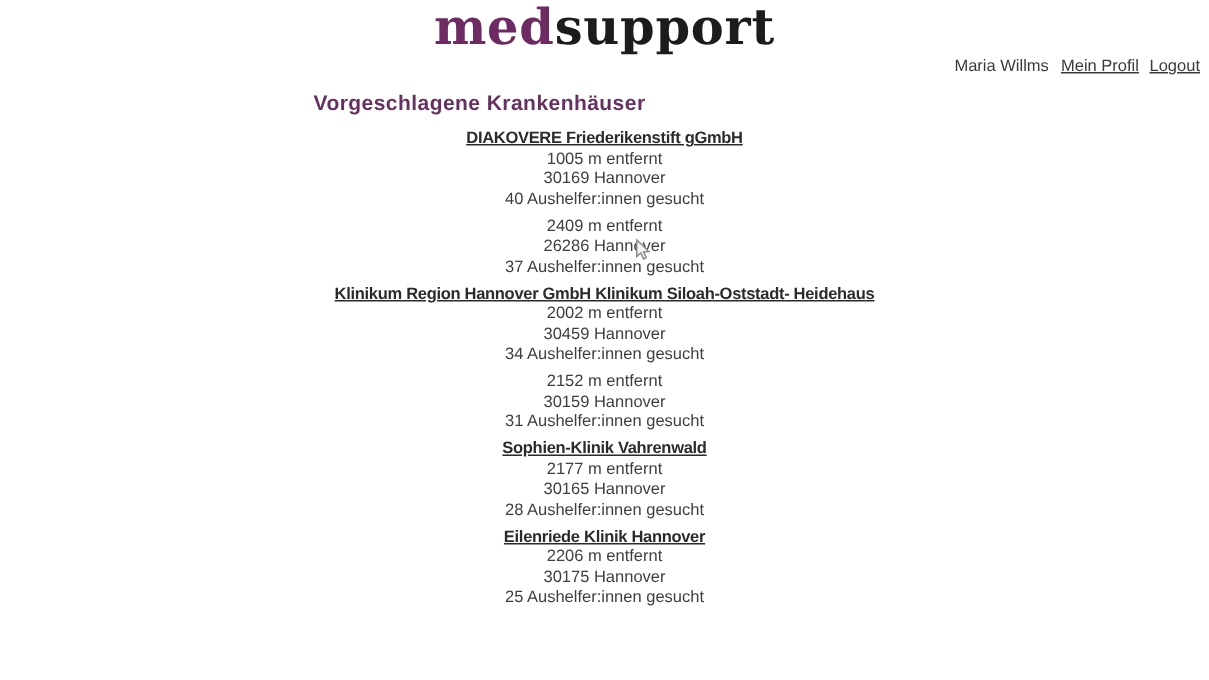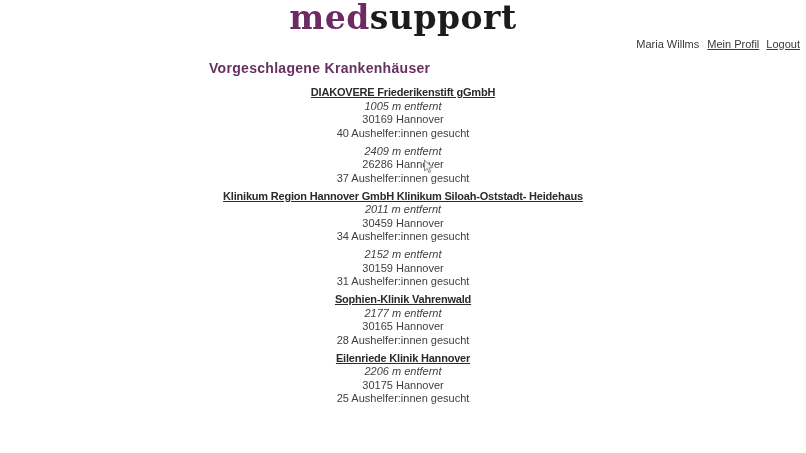--- a/index.html
+++ b/index.html
@@ -76,21 +76,20 @@
   }
   .h-name {
     font-weight: bold;
     color: #2b2b2b;
     text-decoration: underline;
     white-space: nowrap;
     letter-spacing: -0.2px;
     cursor: pointer;
   }
   .h-dist {
-    font-style: italic;
     color: #3f3f3f;
   }
   .h-city, .h-helpers {
     color: #3f3f3f;
   }
 
   
   .cursor {
     position: absolute;
     left: 423px;
@@ -119,21 +118,21 @@
         <div class="h-city">30169 Hannover</div>
         <div class="h-helpers">40 Aushelfer:innen gesucht</div>
       </div>
       <div class="hospital">
         <div class="h-dist">2409 m entfernt</div>
         <div class="h-city">26286 Hannover</div>
         <div class="h-helpers">37 Aushelfer:innen gesucht</div>
       </div>
       <div class="hospital">
         <a class="h-name" href="#">Klinikum Region Hannover GmbH Klinikum Siloah-Oststadt- Heidehaus</a>
-        <div class="h-dist">2011 m entfernt</div>
+        <div class="h-dist">2002 m entfernt</div>
         <div class="h-city">30459 Hannover</div>
         <div class="h-helpers">34 Aushelfer:innen gesucht</div>
       </div>
       <div class="hospital">
         <div class="h-dist">2152 m entfernt</div>
         <div class="h-city">30159 Hannover</div>
         <div class="h-helpers">31 Aushelfer:innen gesucht</div>
       </div>
       <div class="hospital">
         <a class="h-name" href="#">Sophien-Klinik Vahrenwald</a>

